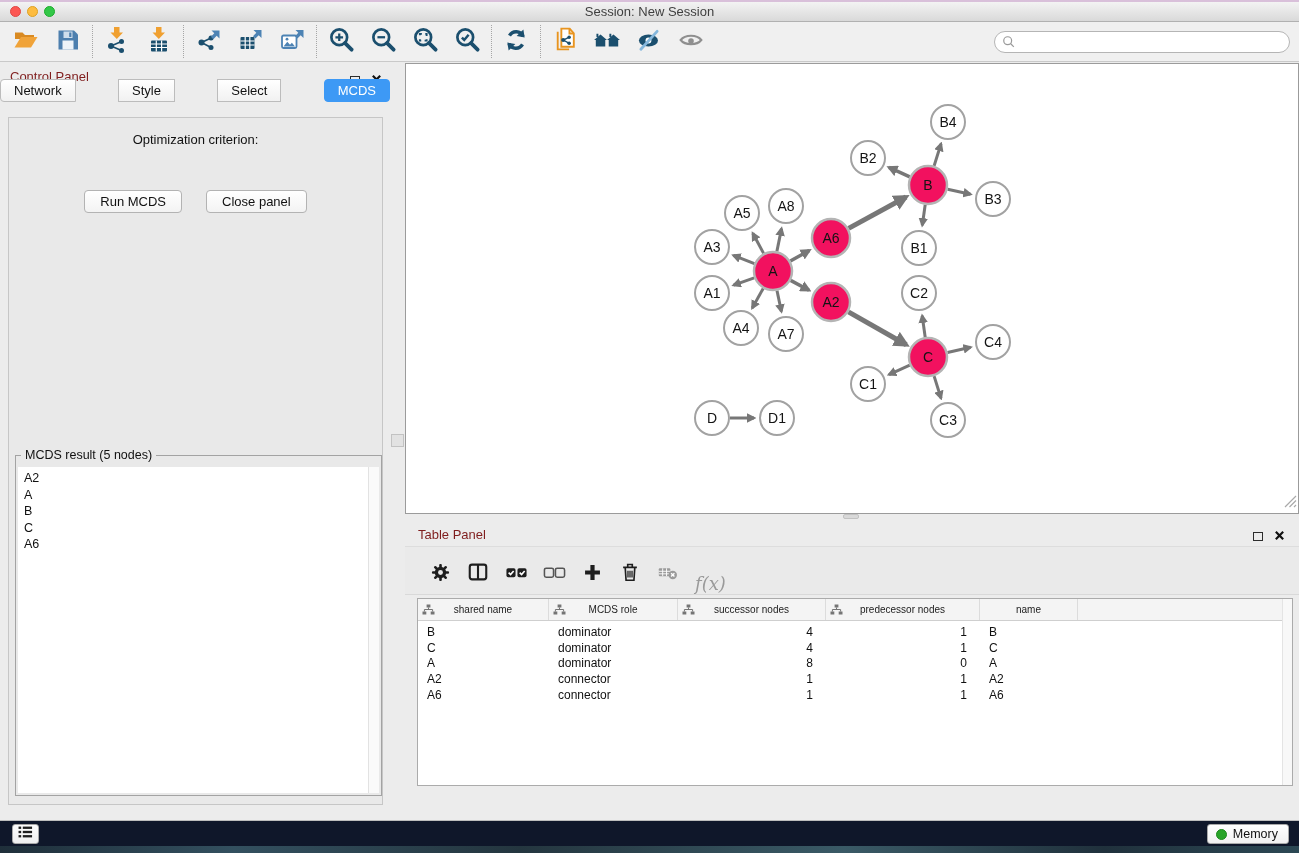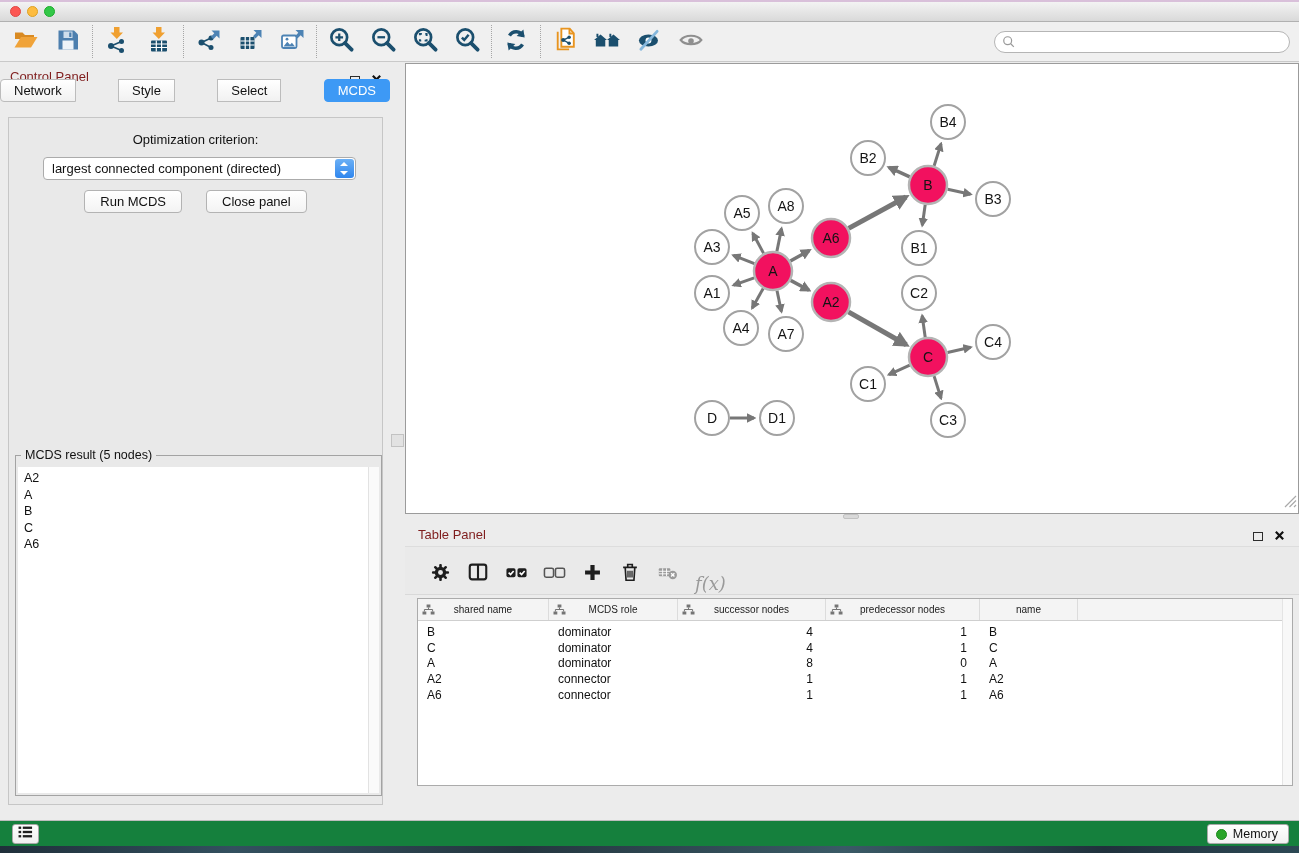--- a/index.html
+++ b/index.html
@@ -102,38 +102,39 @@
   .t-scroll { position:absolute; right:0; top:0; bottom:0; width:10px; background:#f8f8f8; border-left:1px solid #e4e4e4; }
   #tp-tabs { position:absolute; left:0; right:0; top:268px; display:flex; justify-content:center; }
   .tp-tab { height:23px; line-height:21px; padding:0 14px; font-size:13px; color:#111;
     background:#fff; border:1px solid #c6c6c6; margin-left:-1px; }
   .tp-tab:first-child { border-radius:5px 0 0 5px; margin-left:0; }
   .tp-tab:last-child { border-radius:0 5px 5px 0; }
   .tp-tab.active { background:#3d99f5; color:#fff; border-color:#3a8fe0; }
 
   
   #statusbar { position:absolute; left:0; top:820px; right:0; height:26px;
-    background:#15803d; border-top:1px solid #bdbdbd; }
+    background:#0f172a; border-top:1px solid #bdbdbd; }
   #list-btn { position:absolute; left:12px; top:3px; width:27px; height:20px;
     background:linear-gradient(#fdfdfd,#efefef); border:1px solid #a8a8a8; border-radius:3px;
     display:flex; align-items:center; justify-content:center; }
   #memory-btn { position:absolute; right:10px; top:3px; height:20px; padding:0 10px 0 8px;
     display:flex; align-items:center; gap:6px; font-size:12.5px; color:#111;
     background:linear-gradient(#ffffff,#f1f1f1); border:1px solid #a9a9a9; border-radius:3px; }
   .mem-dot { width:11px; height:11px; border-radius:50%; background:#28a428; border:1px solid #1d8a1d; }
   #desktop-strip { position:absolute; left:0; top:846px; right:0; height:7px;
     background:linear-gradient(90deg,#1f2f3a,#33505f 18%,#24363f 40%,#3a5a66 65%,#20313c 85%,#2c4854); }
 </style>
 </head>
 <body>
 
 <div id="titlebar">
   <span class="tl tl-red"></span>
   <span class="tl tl-yellow"></span>
   <span class="tl tl-green"></span>
+  <div id="app-title">Session: New Session</div>
 </div>
 
 <div id="toolbar">
   <div class="tb-btn">
     <span><svg width="27" height="24" viewBox="0 0 27 24">
           <path fill="#d98a22" d="M2 4.5h7.5l2.5 2.5h9v4H2z"></path>
           <path fill="#f0a339" d="M1.5 19.5h16.5l6.5-10.5H8z"></path>
         </svg></span>
   </div>
   <div class="tb-btn">
@@ -280,27 +281,20 @@
 <div id="control-panel">
   <div class="panel-title">Control Panel</div>
   <div class="panel-btns">
     <span class="float-icon"></span>
     <span><svg width="11" height="11" viewBox="0 0 12 12">
           <path d="M2 2l8 8M10 2l-8 8" stroke="#111" stroke-width="2.4"></path>
         </svg></span>
   </div>
   <div id="cp-panel">
     <div class="opt-label">Optimization criterion:</div>
-    <div class="dropdown">
-      <span class="val">largest connected component (directed)</span>
-      <span class="stepper">
-          <span class="up"></span>
-          <span class="dn"></span>
-        </span>
-    </div>
     <div class="btn-row">
       <button class="pbtn">Run MCDS</button>
       <button class="pbtn">Close panel</button>
     </div>
     <div class="fieldset">
       <span class="legend">MCDS result (5 nodes)</span>
       <div class="listbox" id="mcds-list">
           <div class="list-item">A2</div>
           <div class="list-item">A</div>
           <div class="list-item">B</div>

